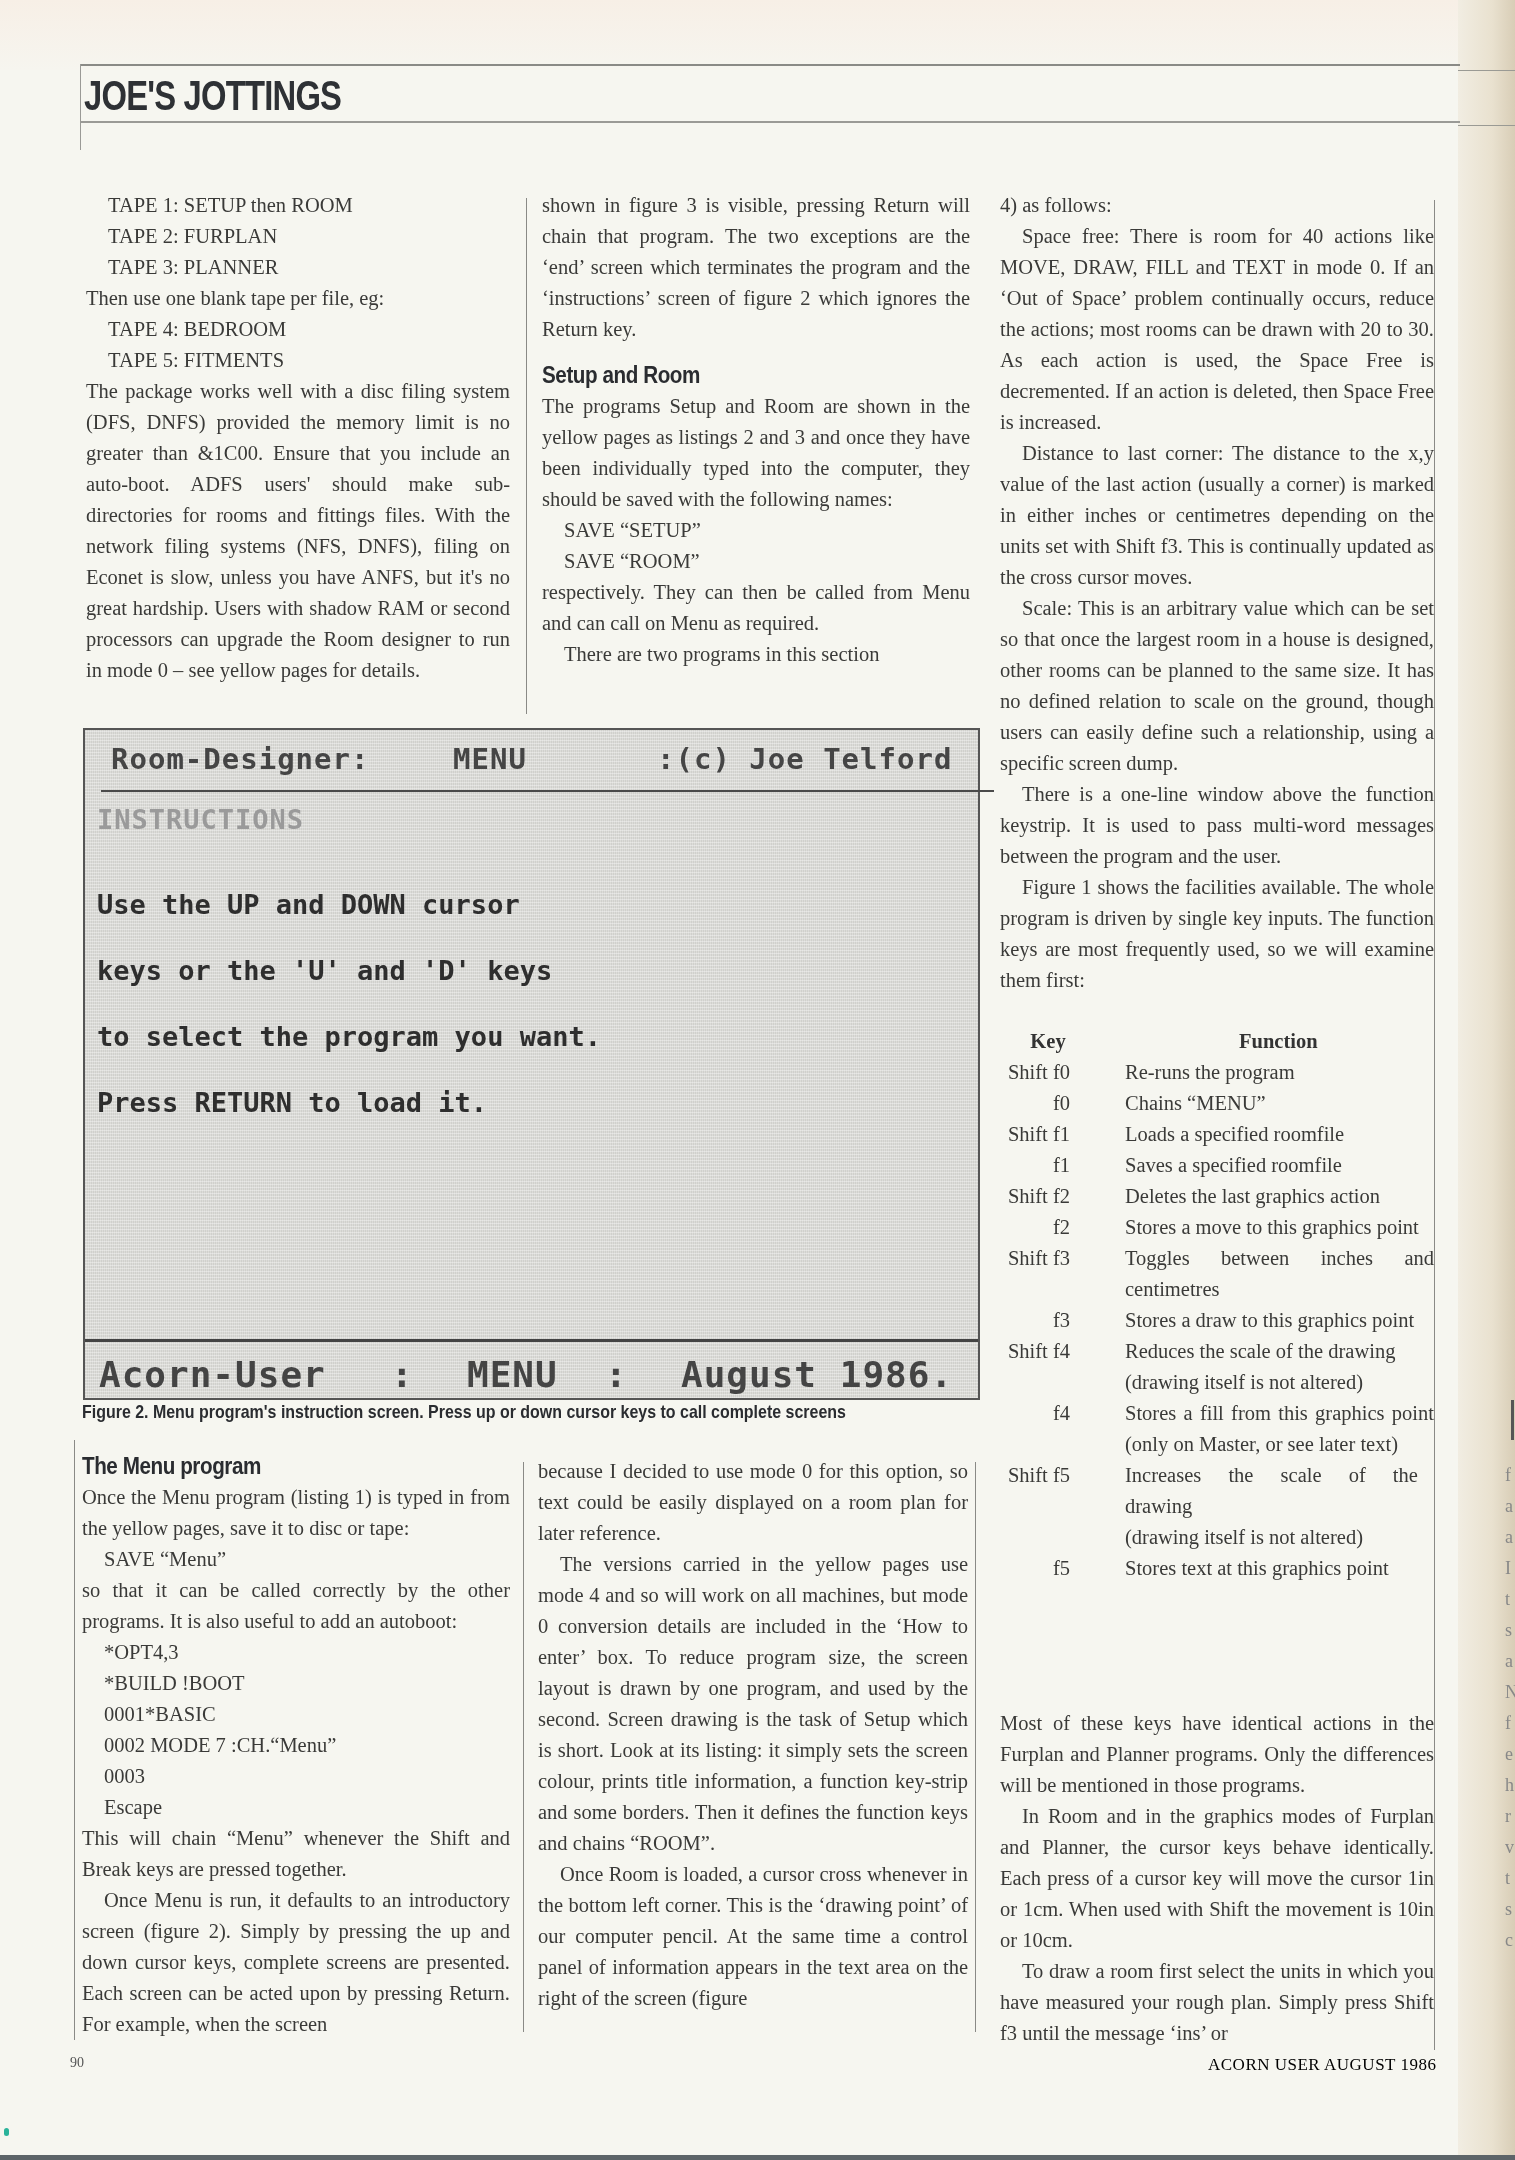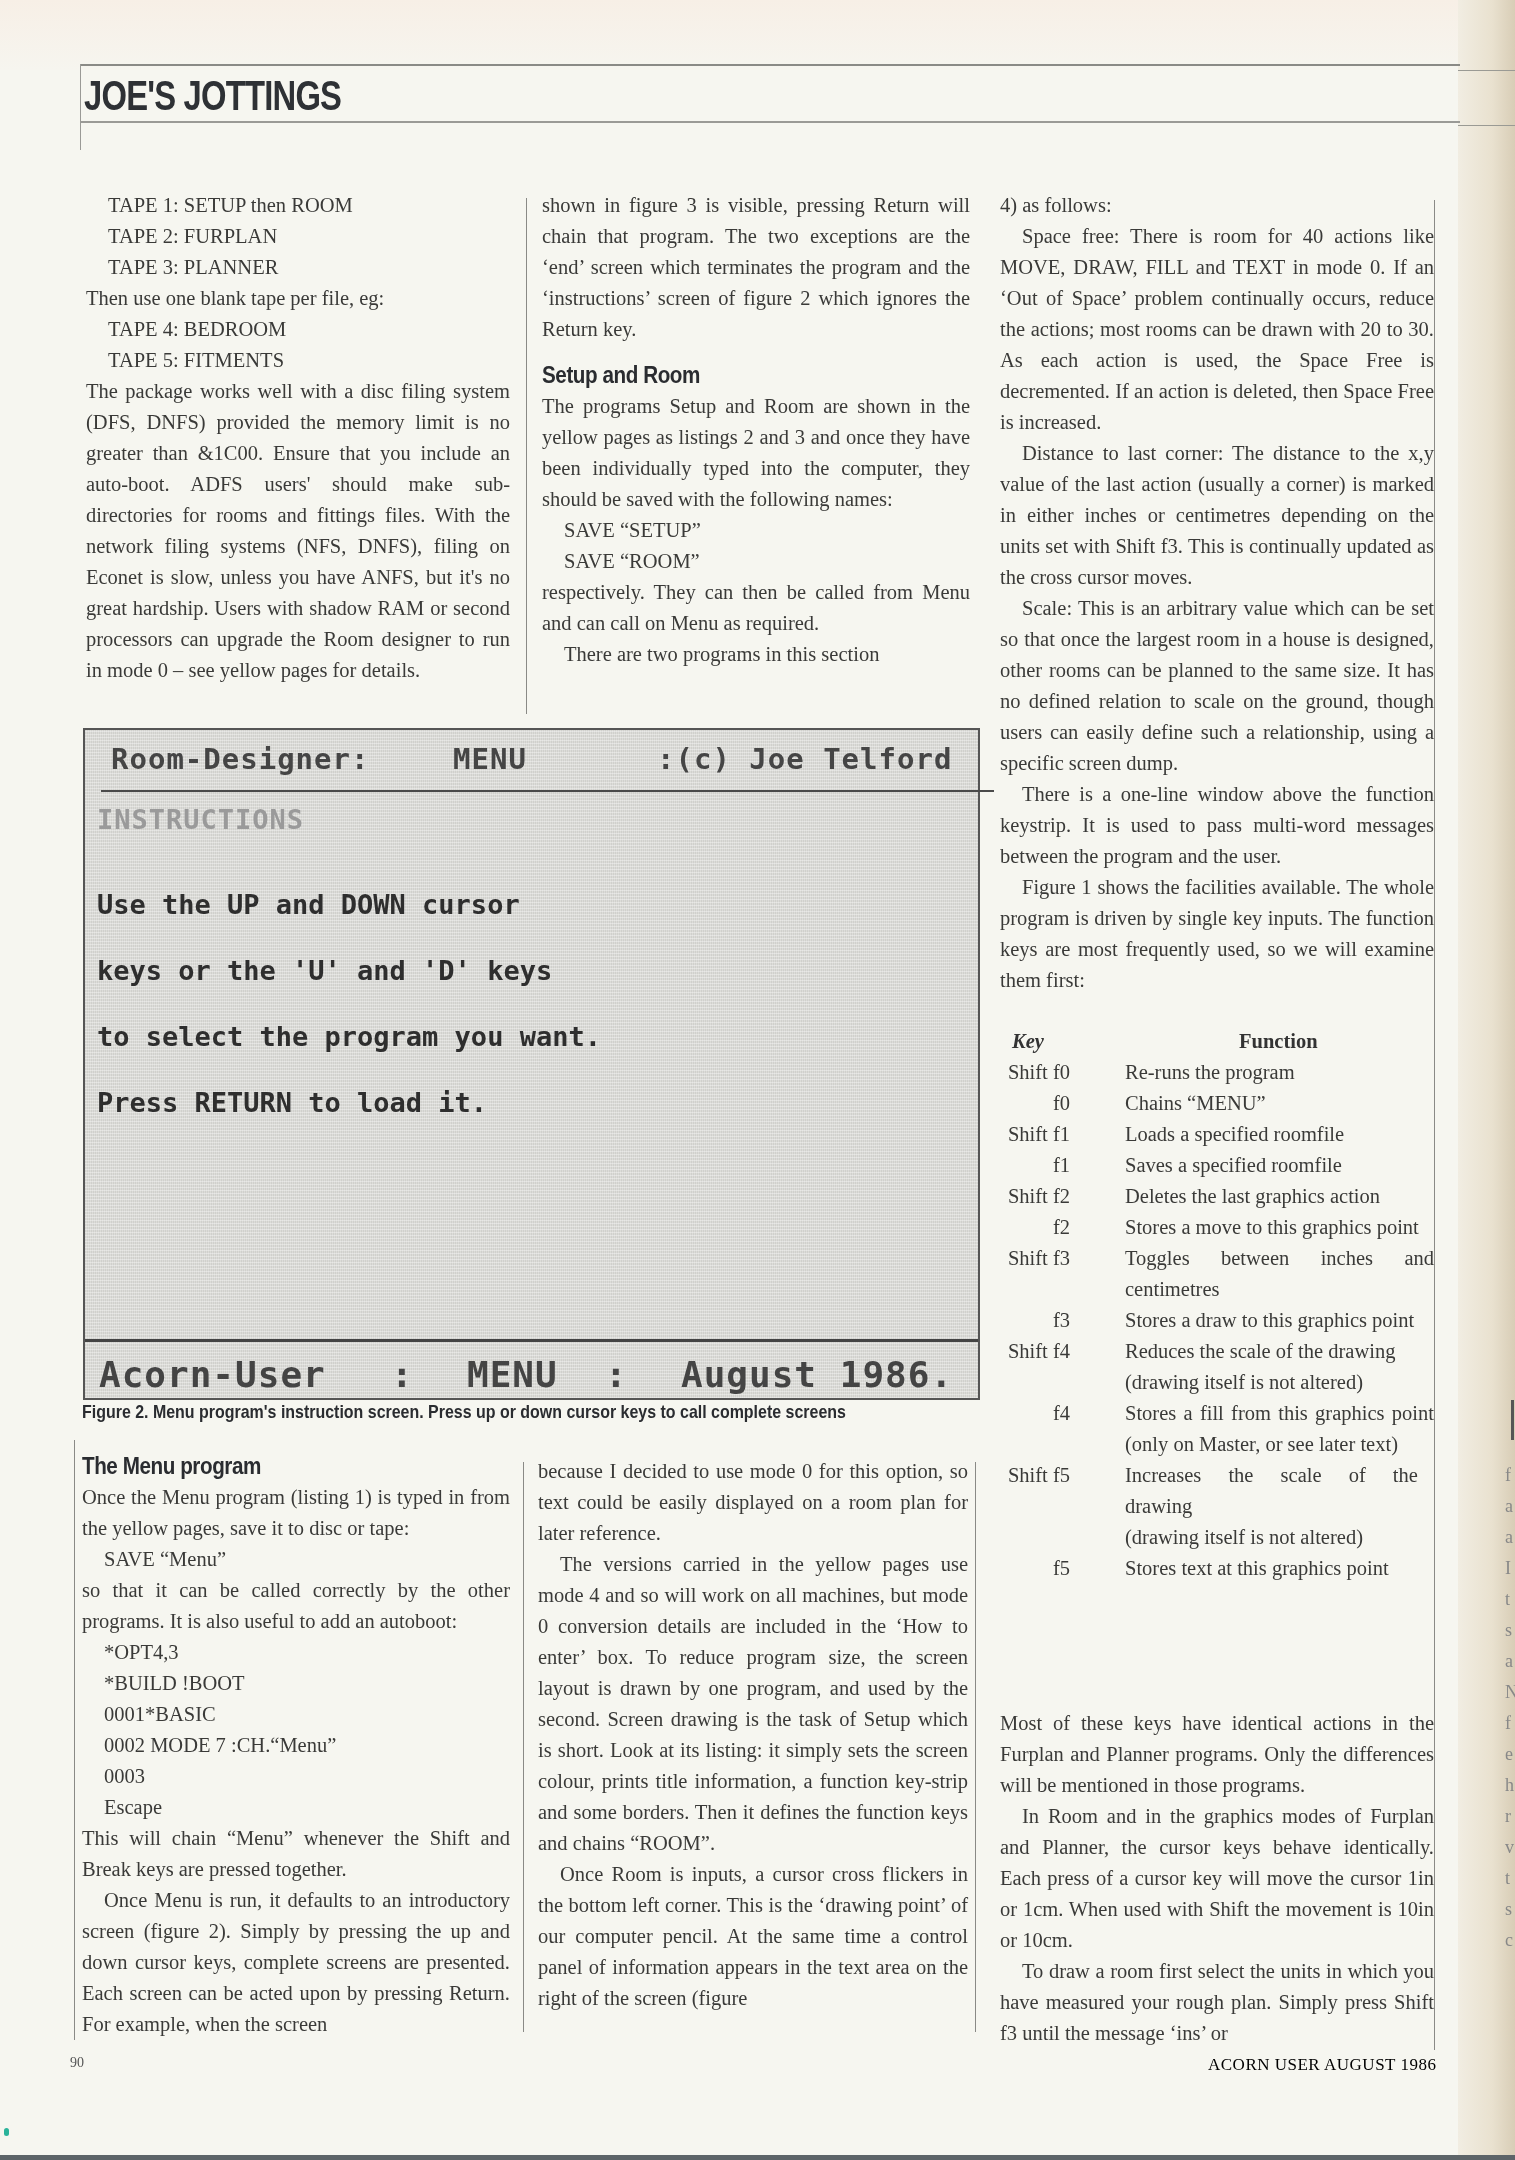--- a/index.html
+++ b/index.html
@@ -141,37 +141,37 @@
   <p class="code">Escape</p>
   <p>This will chain “Menu” whenever the Shift and Break keys are pressed together.</p>
   <p class="ind">Once Menu is run, it defaults to an introductory screen (figure 2). Simply by pressing the up and down cursor keys, complete screens are presented. Each screen can be acted upon by pressing Return. For example, when the screen</p>
 </div>
 <div class="vrule" style="left:74px; top:1440px; height:600px;"></div>
 <div class="vrule" style="left:523px; top:1462px; height:570px;"></div>
 
 <div class="col" style="left:538px; top:1456px; width:430px;">
   <p>because I decided to use mode 0 for this option, so text could be easily displayed on a room plan for later reference.</p>
   <p class="ind">The versions carried in the yellow pages use mode 4 and so will work on all machines, but mode 0 conversion details are included in the ‘How to enter’ box. To reduce program size, the screen layout is drawn by one program, and used by the second. Screen drawing is the task of Setup which is short. Look at its listing: it simply sets the screen colour, prints title information, a function key-strip and some borders. Then it defines the function keys and chains “ROOM”.</p>
-  <p class="ind">Once Room is inputs, a cursor cross flickers in the bottom left corner. This is the ‘drawing point’ of our computer pencil. At the same time a control panel of information appears in the text area on the right of the screen (figure</p>
+  <p class="ind">Once Room is loaded, a cursor cross whenever in the bottom left corner. This is the ‘drawing point’ of our computer pencil. At the same time a control panel of information appears in the text area on the right of the screen (figure</p>
 </div>
 <div class="vrule" style="left:975px; top:1462px; height:570px;"></div>
 
 <div class="col" style="left:1000px; top:190px; width:434px;">
   <p>4) as follows:</p>
   <p class="ind">Space free: There is room for 40 actions like MOVE, DRAW, FILL and TEXT in mode 0. If an ‘Out of Space’ problem continually occurs, reduce the actions; most rooms can be drawn with 20 to 30. As each action is used, the Space Free is decremented. If an action is deleted, then Space Free is increased.</p>
   <p class="ind">Distance to last corner: The distance to the x,y value of the last action (usually a corner) is marked in either inches or centimetres depending on the units set with Shift f3. This is continually updated as the cross cursor moves.</p>
   <p class="ind">Scale: This is an arbitrary value which can be set so that once the largest room in a house is designed, other rooms can be planned to the same size. It has no defined relation to scale on the ground, though users can easily define such a relationship, using a specific screen dump.</p>
   <p class="ind">There is a one-line window above the function keystrip. It is used to pass multi-word messages between the program and the user.</p>
   <p class="ind">Figure 1 shows the facilities available. The whole program is driven by single key inputs. The function keys are most frequently used, so we will examine them first:</p>
 </div>
 <div class="vrule" style="left:1434px; top:200px; height:1850px;"></div>
 
 <div class="ktable">
   <div class="krow khead">
-    <div class="kkey" style="text-align:left; padding-left:14px;font-style:italic;">Key</div>
+    <div class="kkey" style="text-align:center; padding-left:14px;">Key</div>
     <div class="kfn" style="text-align:left; padding-left:100px;">Function</div>
   </div>
   <div class="krow">
       <div class="kkey">Shift f0</div>
       <div class="kfn">Re-runs the program</div>
     </div>
   <div class="krow">
       <div class="kkey">f0</div>
       <div class="kfn">Chains “MENU”</div>
     </div>

